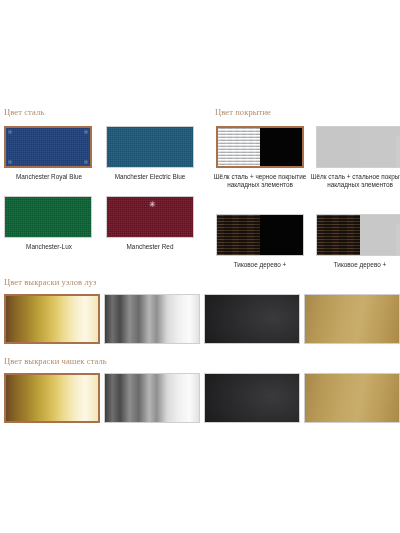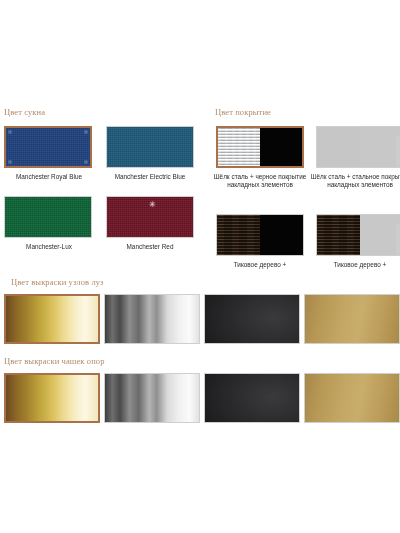--- a/index.html
+++ b/index.html
@@ -110,21 +110,21 @@
   }
 
   
   .edge-hint { position:absolute; background:#cfcfcf; opacity:.55; }
 </style>
 </head>
 <body>
 
 <div class="page">
 
-  <div class="section-title" style="left:4px; top:107px;">Цвет сукна</div>
+  <div class="section-title" style="left:4px; top:107px;">Цвет сталь</div>
 
   <div class="swatch selected" style="left:4px; top:126px; width:88px; height:42px;">
     <div style="position:absolute;inset:0;background:#1e417e;"></div>
     <div class="tex-felt"></div>
     <div class="felt-corner" style="left:2px;  top:2px;"></div>
     <div class="felt-corner" style="right:2px; top:2px;"></div>
     <div class="felt-corner" style="left:2px;  bottom:2px;"></div>
     <div class="felt-corner" style="right:2px; bottom:2px;"></div>
   </div>
   <div class="caption" style="left:0px; top:173px; width:98px;">Manchester Royal Blue</div>
@@ -186,36 +186,36 @@
       </div>
     <div class="half right">
         <div class="tex-grey"></div>
       </div>
   </div>
   <div class="caption" style="left:308px; top:261px; width:104px;">Тиковое дерево +</div>
 
   <div class="edge-hint" style="left:396px; top:136px; width:4px; height:32px;"></div>
   <div class="edge-hint" style="left:396px; top:224px; width:4px; height:32px;"></div>
 
-  <div class="section-title" style="left:11px; top:277px;">Цвет выкраски узлов луз</div>
+  <div class="section-title" style="left:4px; top:277px;">Цвет выкраски узлов луз</div>
 
   <div class="swatch selected" style="left:4px; top:294px; width:96px; height:50px;">
     <div class="tex-gold"></div>
   </div>
   <div class="swatch" style="left:104px; top:294px; width:96px; height:50px;">
     <div class="tex-chrome"></div>
   </div>
   <div class="swatch" style="left:204px; top:294px; width:96px; height:50px;">
     <div class="tex-dark"></div>
   </div>
   <div class="swatch" style="left:304px; top:294px; width:96px; height:50px;">
     <div class="tex-brass"></div>
   </div>
 
-  <div class="section-title" style="left:4px; top:356px;">Цвет выкраски чашек опор</div>
+  <div class="section-title" style="left:4px; top:356px;">Цвет выкраски чашек сталь</div>
 
   <div class="swatch selected" style="left:4px; top:373px; width:96px; height:50px;">
     <div class="tex-gold"></div>
   </div>
   <div class="swatch" style="left:104px; top:373px; width:96px; height:50px;">
     <div class="tex-chrome"></div>
   </div>
   <div class="swatch" style="left:204px; top:373px; width:96px; height:50px;">
     <div class="tex-dark"></div>
   </div>

